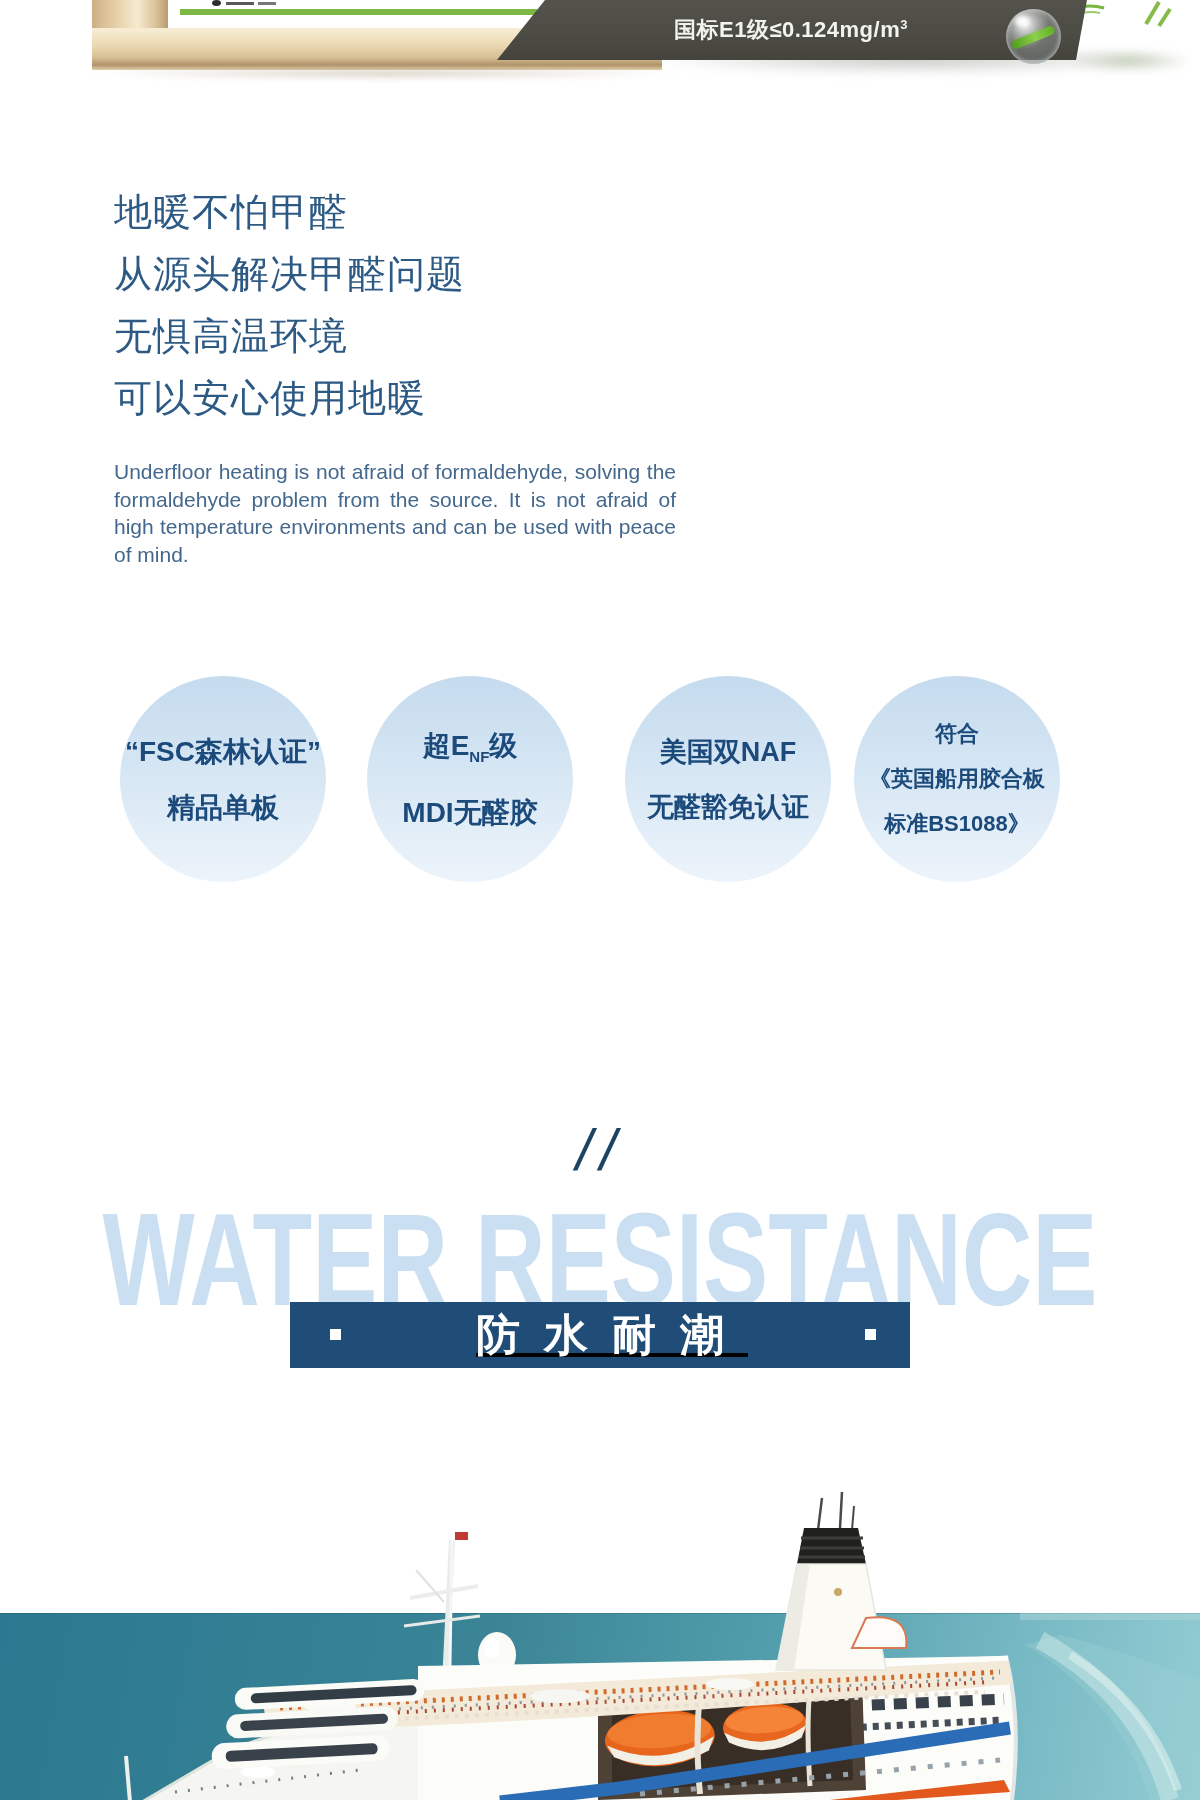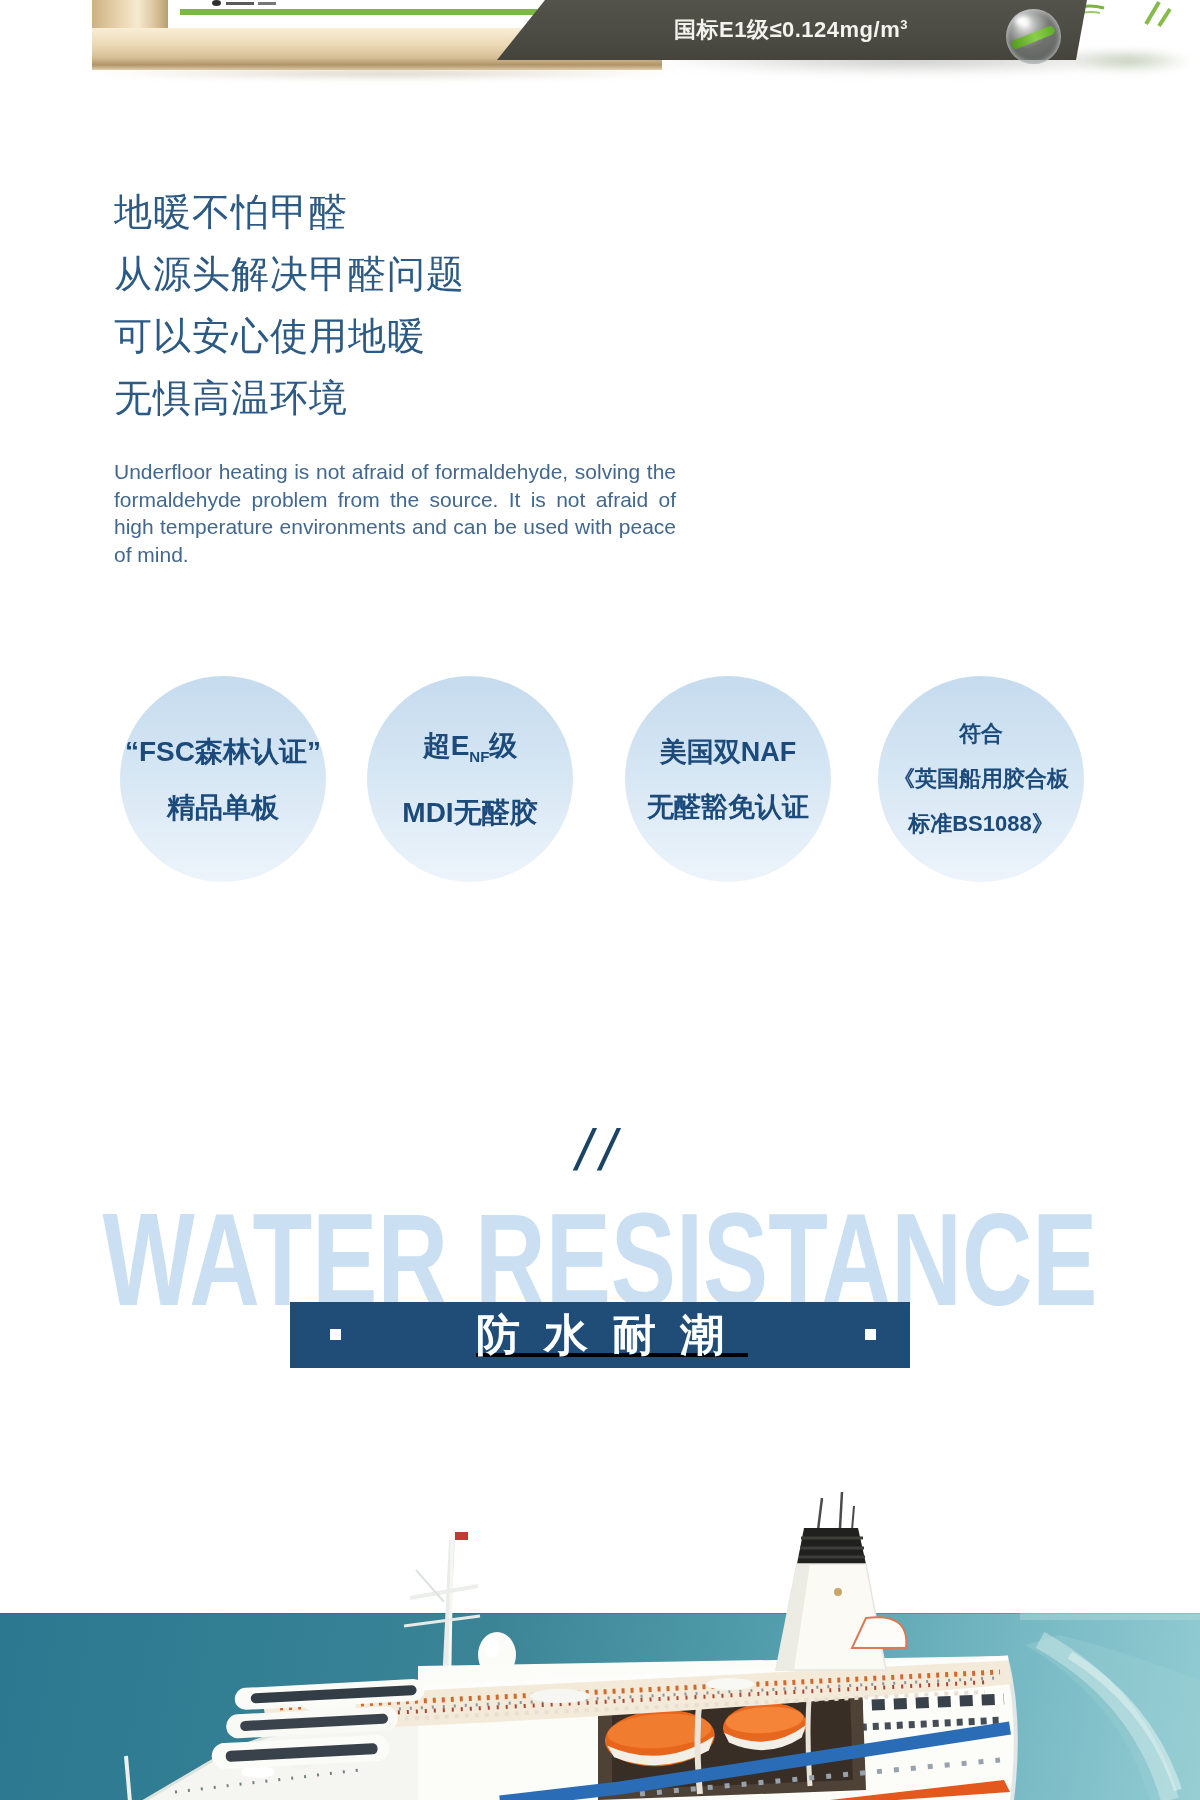--- a/index.html
+++ b/index.html
@@ -45,21 +45,21 @@
   .headings { left:114px; top:190px; width:700px; color:#2d5a84; }
   .headings div { font-size:38px; line-height:44px; margin-bottom:18px; letter-spacing:1px; }
   .paragraph { left:114px; top:458px; width:562px; font-size:21px; line-height:27.5px;
     color:#44688d; text-align:justify; }
 
   
   .badge { top:676px; width:206px; height:206px; border-radius:50%;
     background:linear-gradient(180deg,#c5dbee 0%,#d7e7f4 50%,#edf4fb 100%);
     display:flex; flex-direction:column; align-items:center; justify-content:center;
     color:#1b4a7b; font-weight:bold; text-align:center;gap:15px; }
-  .badge.c1 { left:120px; } .badge.c2 { left:367px; } .badge.c3 { left:625px; } .badge.c4 { left:878px; }
+  .badge.c1 { left:120px; } .badge.c2 { left:367px; } .badge.c3 { left:625px; } .badge.c4 { left:854px; }
   .badge .l28 { font-size:28px; line-height:41px; }
   .badge .l27 { font-size:27px; line-height:40px; }
   .badge .l22 { font-size:22px; line-height:30px; }
   .badge sub { font-size:15px; }
 
   
   .divider { left:0; top:1116px; width:1200px; text-align:center; font-size:58px; font-style:italic;
     color:#1b4364; letter-spacing:8px; }
   .water-en { left:0; top:1205px; width:1200px; height:108px; }
   .zh-banner { left:290px; top:1302px; width:620px; height:66px; background:#1f4d78; z-index:2;text-decoration:underline; }
@@ -105,22 +105,22 @@
   <svg class="abs" style="left:1040px; top:0;" width="160" height="30" viewBox="0 0 160 30">
     <path d="M22,14 Q42,2 64,8" stroke="#7ab544" stroke-width="3" fill="none"></path>
     <path d="M30,16 Q48,10 60,13" stroke="#9ccb6a" stroke-width="2" fill="none"></path>
     <line x1="106" y1="24" x2="119" y2="2" stroke="#86bb4a" stroke-width="4"></line>
     <line x1="119" y1="26" x2="130" y2="9" stroke="#86bb4a" stroke-width="4"></line>
   </svg>
 
   <div class="abs headings">
     <div>地暖不怕甲醛</div>
     <div>从源头解决甲醛问题</div>
+    <div>无惧高温环境</div>
     <div>可以安心使用地暖</div>
-    <div>无惧高温环境</div>
   </div>
 
   <div class="abs paragraph">Underfloor heating is not afraid of formaldehyde, solving the formaldehyde problem from the source. It is not afraid of high temperature environments and can be used with peace of mind.</div>
 
   <div class="abs badge c1">
     <div class="l28">“FSC森林认证”</div>
     <div class="l28">精品单板</div>
   </div>
   <div class="abs badge c3">
     <div class="l27">美国双NAF</div>

